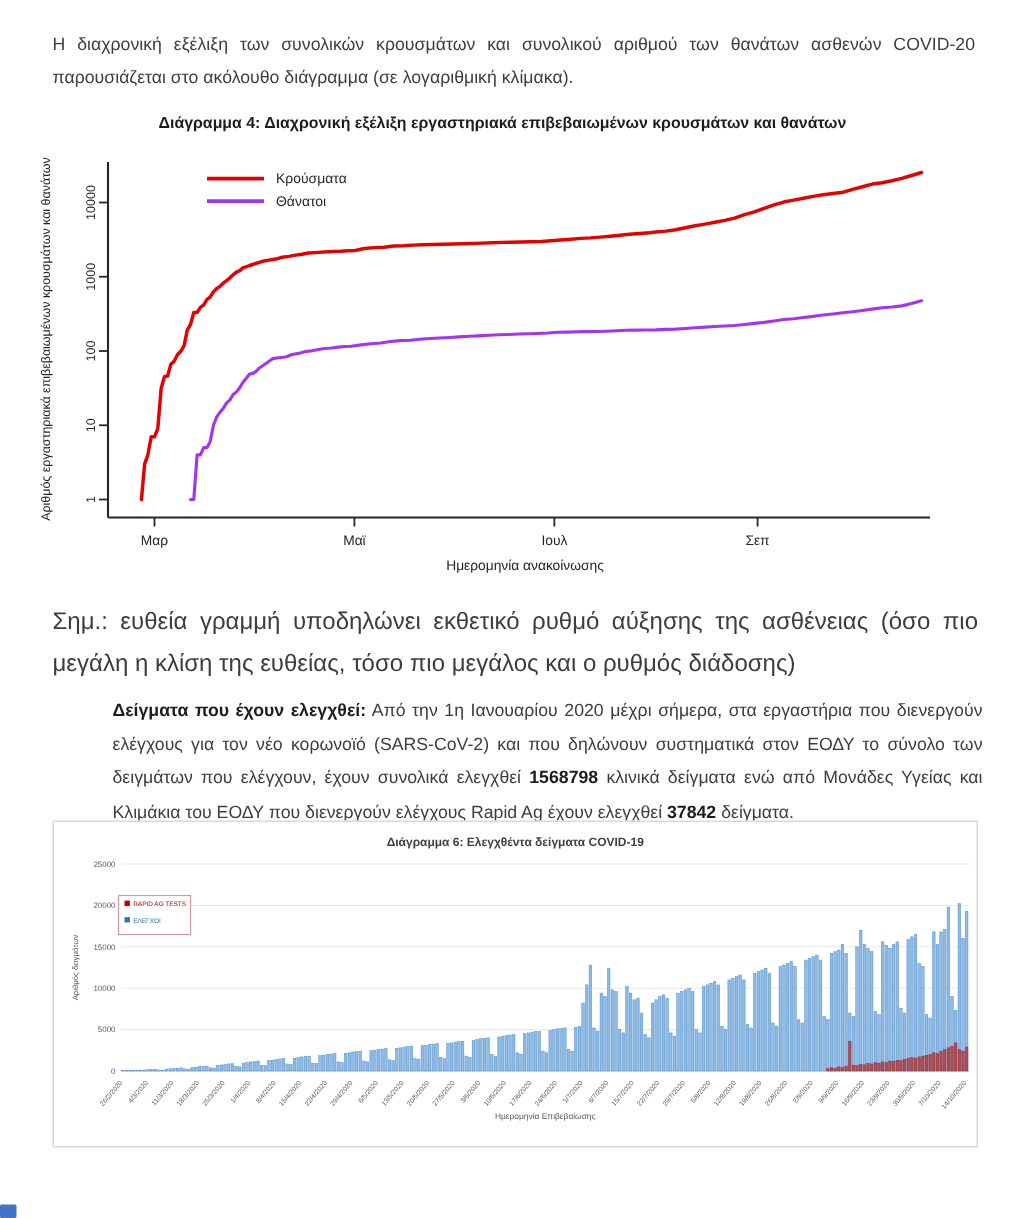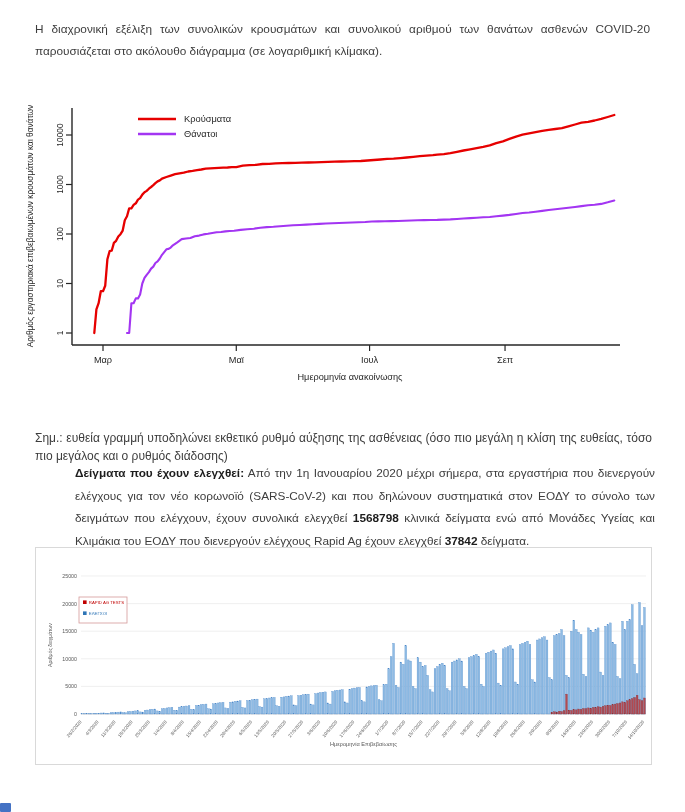--- a/index.html
+++ b/index.html
@@ -1,19 +1,19 @@
 <!DOCTYPE html>
 <html><head>
 <meta charset="utf-8">
 <style>
   html,body{margin:0;padding:0;background:#fff;}
   body{width:685px;height:812px;position:relative;font-family:"Liberation Sans","DejaVu Sans",sans-serif;color:#3d3d3d;overflow:hidden;}
   .para{position:absolute;text-align:justify;margin:0;}
   .intro{top:18px;left:35px;right:35px;font-size:11.8px;line-height:22px;}
-  .note{top:401px;left:35px;right:33px;font-size:12px;line-height:18px;margin-top:28px;}
+  .note{top:401px;left:35px;right:33px;font-size:16px;line-height:28px;}
   .samples{top:462px;left:35px;right:30px;font-size:11.8px;line-height:22.5px;margin-left:40px;}
   .b{font-weight:bold;color:#1d1d1d;}
   .chart1{position:absolute;top:72px;left:20px;width:630px;height:320px;}
   .chart1-title{position:absolute;top:4px;left:0;width:100%;text-align:center;font-size:10.6px;font-weight:bold;color:#1d1d1d;}
   .chart1 svg{position:absolute;top:0;left:0;}
   .chart2-card{position:absolute;top:547px;left:35px;width:617px;height:218px;border:1px solid #d9d9d9;background:#fff;box-sizing:border-box;}
   .chart2-title{position:absolute;top:9px;left:0;width:100%;text-align:center;font-size:8px;font-weight:bold;color:#404040;}
   .chart2-card svg{position:absolute;top:0;left:0;}
   .corner-box{position:absolute;top:803px;left:0;width:11px;height:9px;background:#4472c4;border-radius:1px;}
   svg text{font-family:"Liberation Sans","DejaVu Sans",sans-serif;}
@@ -49,20 +49,21 @@
         <text x="485.04" y="291" font-size="9.2" fill="#262626" text-anchor="middle">Σεπ</text>
         <text x="13" y="154" font-size="8.3" fill="#262626" text-anchor="middle" transform="rotate(-90 13 154)">Αριθμός εργαστηριακά επιβεβαιωμένων κρουσμάτων και θανάτων</text>
         <text x="330" y="308" font-size="9.2" fill="#262626" text-anchor="middle">Ημερομηνία ανακοίνωσης</text>
         <polyline points="74.3,261.0 76.4,237.4 78.6,231.2 80.8,219.2 83.0,219.2 85.2,213.8 87.4,187.2 89.6,179.2 91.7,178.7 93.9,170.9 96.1,168.8 98.3,164.5 100.5,162.2 102.7,158.6 104.8,148.2 107.0,144.3 109.2,136.3 111.4,136.3 113.6,132.9 115.8,131.3 118.0,127.6 120.1,126.1 122.3,122.6 124.5,120.3 126.7,118.9 128.9,116.7 131.1,115.0 133.3,113.2 135.4,111.2 137.6,109.4 139.8,108.4 142.0,106.6 146.4,105.0 150.7,103.6 155.1,102.2 159.5,101.4 163.8,100.7 168.2,99.5 172.6,98.9 177.0,98.1 181.3,97.5 185.7,96.7 190.1,96.4 194.4,96.1 198.8,95.8 203.2,95.6 207.5,95.5 211.9,95.2 216.3,95.1 222.8,93.7 229.4,93.1 236.0,92.8 242.5,92.0 249.1,91.8 255.6,91.4 262.2,91.2 268.7,91.0 275.3,90.8 281.8,90.7 288.4,90.5 294.9,90.3 301.5,90.1 308.1,89.8 314.6,89.6 321.2,89.5 327.7,89.3 334.3,89.2 340.8,89.0 347.4,88.5 353.9,88.0 360.5,87.5 367.1,86.9 373.6,86.6 380.2,86.1 386.7,85.5 393.3,84.8 399.8,84.2 406.4,83.7 412.9,83.2 417.3,82.7 423.9,82.1 430.4,81.2 437.0,79.8 443.5,78.5 450.1,77.4 456.6,76.2 463.2,74.9 469.7,73.4 476.3,71.1 482.9,69.3 489.4,66.9 496.0,64.6 502.5,62.7 509.1,61.4 515.6,60.2 522.2,58.9 528.7,57.8 535.3,57.0 541.9,56.2 548.4,54.3 555.0,52.5 561.5,50.7 568.1,49.8 574.6,48.5 581.2,46.9 587.7,45.0 594.3,43.0" fill="none" stroke="#e60000" stroke-width="2.3" stroke-linejoin="round" stroke-linecap="round"></polyline>
         <polyline points="107.0,261.0 109.2,261.0 111.4,231.2 113.6,231.2 115.8,226.4 118.0,226.4 120.1,222.5 122.3,211.5 124.5,205.9 126.7,202.8 128.9,200.1 131.1,196.6 133.3,194.6 135.4,191.0 137.6,189.4 139.8,186.5 142.0,182.8 144.2,180.1 146.4,177.3 148.6,176.9 150.7,175.6 152.9,173.3 157.3,170.3 161.7,167.1 166.0,166.5 170.4,166.0 174.8,164.3 179.1,163.6 183.5,162.4 187.9,161.8 192.3,161.0 196.6,160.3 201.0,160.0 205.4,159.4 209.7,159.0 214.1,158.8 220.7,157.9 227.2,157.2 233.8,156.7 240.3,155.7 246.9,155.1 253.4,154.8 260.0,154.2 266.5,153.7 273.1,153.3 279.6,153.0 286.2,152.6 292.8,152.2 299.3,151.9 305.9,151.5 312.4,151.2 319.0,151.0 325.5,150.7 332.1,150.5 338.6,150.3 345.2,150.0 351.8,149.5 358.3,149.4 364.9,149.2 371.4,149.1 378.0,149.0 384.5,148.8 391.1,148.5 397.6,148.2 404.2,148.1 410.8,148.0 417.3,147.9 423.9,147.6 430.4,147.4 437.0,147.0 443.5,146.5 450.1,146.1 456.6,145.7 463.2,145.3 469.7,145.0 476.3,144.3 482.9,143.6 489.4,142.9 496.0,142.0 502.5,141.0 509.1,140.5 515.6,139.7 522.2,138.9 528.7,138.0 535.3,137.3 541.9,136.5 548.4,135.8 555.0,135.0 561.5,134.1 568.1,133.2 574.6,132.7 581.2,131.9 587.7,130.3 594.3,128.5" fill="none" stroke="#a335f2" stroke-width="2.1" stroke-linejoin="round" stroke-linecap="round"></polyline>
         <line x1="118" y1="47" x2="156" y2="47" stroke="#e60000" stroke-width="2.5"></line>
         <text x="164" y="50.2" font-size="9.3" fill="#262626">Κρούσματα</text>
         <line x1="118" y1="62" x2="156" y2="62" stroke="#a335f2" stroke-width="2.5"></line>
         <text x="164" y="65.2" font-size="9.3" fill="#262626">Θάνατοι</text>
       </svg>
+    <div class="chart1-title">Διάγραμμα 4: Διαχρονική εξέλιξη εργαστηριακά επιβεβαιωμένων κρουσμάτων και θανάτων</div>
   </div>
 
   <p class="para note">Σημ.: ευθεία γραμμή υποδηλώνει εκθετικό ρυθμό αύξησης της ασθένειας (όσο πιο μεγάλη η κλίση της ευθείας, τόσο πιο μεγάλος και ο ρυθμός διάδοσης)</p>
 
   <p class="para samples"><span class="b">Δείγματα που έχουν ελεγχθεί:</span><span> Από την 1η Ιανουαρίου 2020 μέχρι σήμερα, στα εργαστήρια που διενεργούν ελέγχους για τον νέο κορωνοϊό (SARS-CoV-2) και που δηλώνουν συστηματικά στον ΕΟΔΥ το σύνολο των δειγμάτων που ελέγχουν, έχουν συνολικά ελεγχθεί </span><span class="b">1568798</span><span> κλινικά δείγματα ενώ από Μονάδες Υγείας και Κλιμάκια του ΕΟΔΥ που διενεργούν ελέγχους Rapid Ag έχουν ελεγχθεί </span><span class="b">37842</span><span> δείγματα.</span></p>
 
   <div class="chart2-card">
     <svg width="615" height="216" viewBox="0 0 615 216">
         <line x1="45" y1="166" x2="610" y2="166" stroke="#c3c3c3" stroke-width="0.7"></line>
         <text x="41" y="167.9" font-size="5.3" fill="#595959" text-anchor="end">0</text>
@@ -382,17 +383,18 @@
         <text x="591.3939655172413" y="174" font-size="4.6" fill="#595959" text-anchor="end" transform="rotate(-50 591.3939655172413 174)">7/10/2020</text>
         <text x="608.4413793103448" y="174" font-size="4.6" fill="#595959" text-anchor="end" transform="rotate(-50 608.4413793103448 174)">14/10/2020</text>
         <text x="327.5" y="198" font-size="5.6" fill="#595959" text-anchor="middle">Ημερομηνία Επιβεβαίωσης</text>
         <text x="16" y="97" font-size="5.2" fill="#595959" text-anchor="middle" transform="rotate(-90 16 97)">Αριθμός δειγμάτων</text>
         <rect x="43" y="49" width="48" height="26" fill="#ffffff" stroke="#d49a9a" stroke-width="0.8"></rect>
         <rect x="47" y="52.4" width="3.6" height="3.6" fill="#c00000"></rect>
         <text x="52.8" y="56" font-size="4.3" fill="#c00000">RAPID AG TESTS</text>
         <rect x="47" y="63.4" width="3.6" height="3.6" fill="#2e75b6"></rect>
         <text x="52.8" y="67" font-size="4.3" fill="#2e75b6">ΕΛΕΓΧΟΙ</text>
       </svg>
+    <div class="chart2-title">Διάγραμμα 6: Ελεγχθέντα δείγματα COVID-19</div>
   </div>
 
   <div class="corner-box"></div>
 
 </div>
 
 </body></html>

